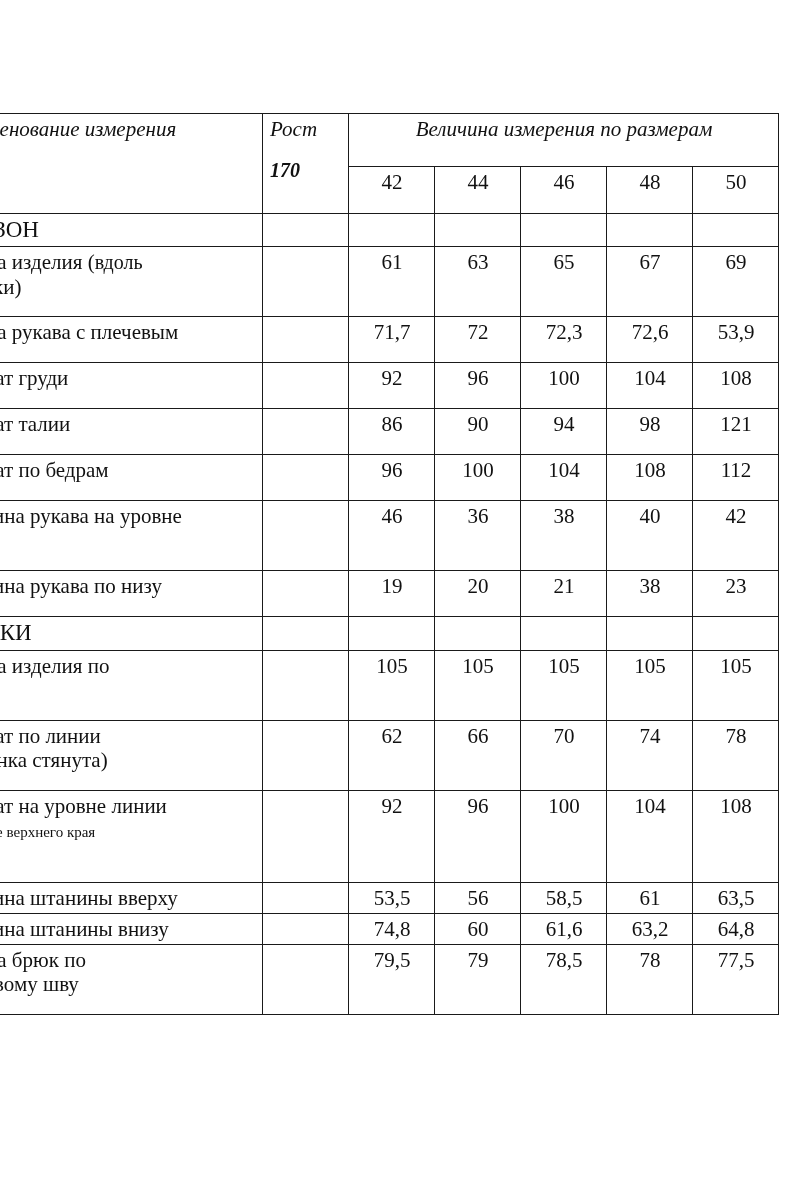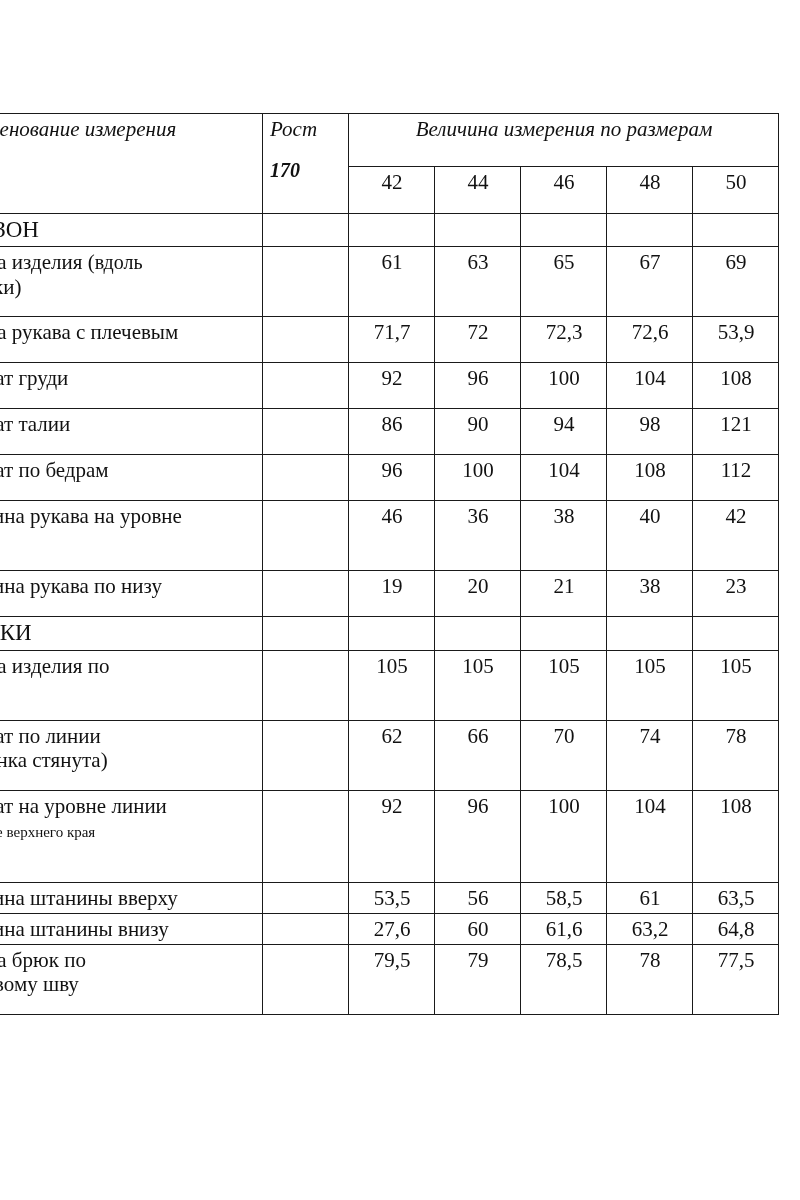--- a/index.html
+++ b/index.html
@@ -298,21 +298,21 @@
           <td class="val">53,5</td>
           <td class="val">56</td>
           <td class="val">58,5</td>
           <td class="val">61</td>
           <td class="val">63,5</td>
         </tr>
 
         <tr class="h-short">
           <td class="name">Ширина штанины внизу</td>
           <td class="blank"></td>
-          <td class="val">27,6</td>
+          <td class="val">74,8</td>
           <td class="val">60</td>
           <td class="val">61,6</td>
           <td class="val">63,2</td>
           <td class="val">64,8</td>
         </tr>
 
         <tr class="h-tall">
           <td class="name">
             <span>Длина брюк по</span><br>
             <span>шаговому шву</span>

